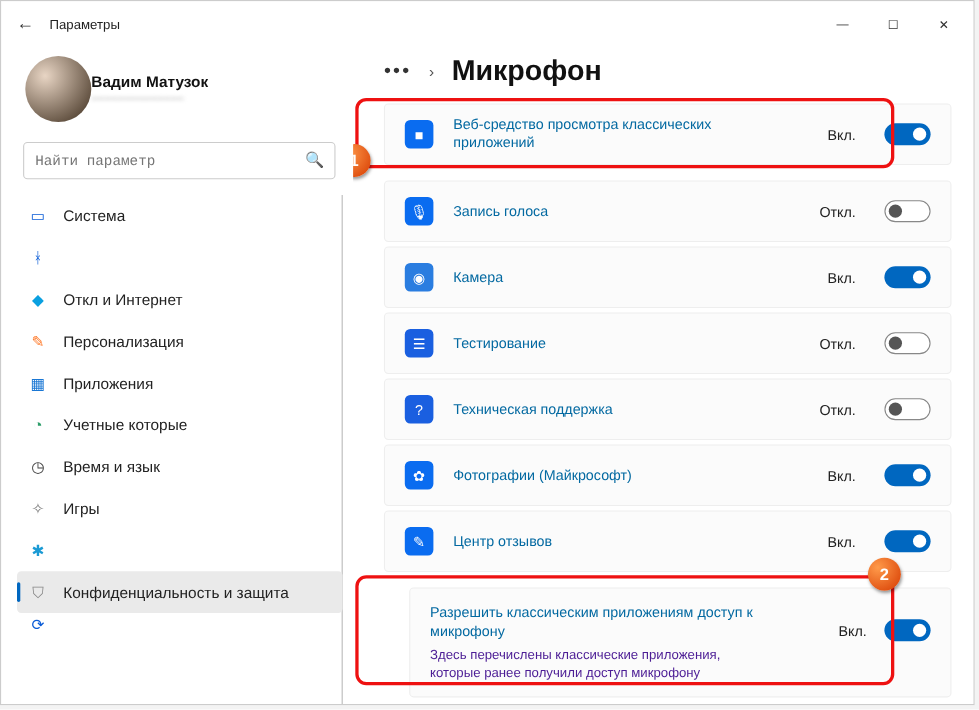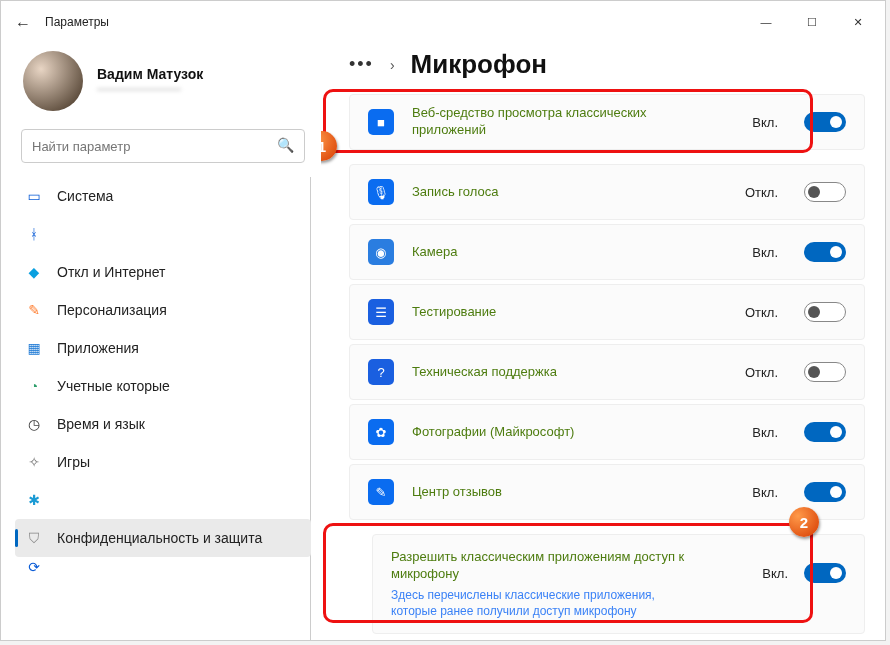--- a/index.html
+++ b/index.html
@@ -5,43 +5,43 @@
   * { box-sizing: border-box; margin: 0; padding: 0; font-family: "Segoe UI", sans-serif; }
   body { background: #f3f3f3; width: 890px; height: 645px; overflow: hidden; position: relative; }
   .window { background: #fff; width: 886px; height: 641px; border: 1px solid #ccc; position: relative; overflow: hidden; }
   .titlebar { display: flex; align-items: center; height: 42px; padding: 0 4px; }
   .back-btn { width: 36px; height: 36px; display:flex; align-items:center; justify-content:center; font-size:16px; color:#333; cursor:pointer; }
   .title { font-size: 12px; color:#222; margin-left: 4px; }
   .win-controls { margin-left:auto; display:flex; }
   .win-controls div { width:46px; height:32px; display:flex; align-items:center; justify-content:center; font-size:11px; color:#333; cursor:pointer; }
   .content { display:flex; height: calc(100% - 42px); }
   .sidebar { width: 320px; padding: 0 10px 0 14px; display:flex; flex-direction:column; }
-  .profile { display:flex; align-items:center; gap:14px; padding: 8px 8px 18px 8px; }
+  .profile { display:flex; align-items:center; padding: 8px 8px 18px 8px; }
   .avatar { width:60px; height:60px; border-radius:50%; background: radial-gradient(circle at 30% 30%, #e8d5c4, #3a2a1a); }
   .profile-name { font-size:14px; font-weight:600; color:#111; }
   .profile-email { font-size:12px; color:#999; filter: blur(2px); }
   .search-wrap { position:relative; margin: 0 6px 14px 6px; }
-  .search { width:100%; height:34px; border:1px solid #ccc; border-radius:4px; padding: 0 36px 0 10px; font-size:13px; background:#fff; }
+  .search { width:100%; height:34px; border:1px solid #ccc; border-radius:4px; padding: 0 36px 0 10px; font-size:13px; background:#fff;font-family:Liberation Mono, monospace; }
   .search-icon { position:absolute; right:10px; top:8px; color:#555; font-size:14px; pointer-events:none; }
   .nav { flex:1; overflow-y:auto; position:relative; }
   .nav-item { display:flex; align-items:center; height:38px; padding: 0 10px; gap:14px; font-size:14px; color:#222; border-radius:4px; cursor:pointer; position:relative; }
   .nav-item.active { background:#eaeaea; }
   .nav-item.active::before { content:""; position:absolute; left:0; top:10px; bottom:10px; width:3px; background:#0067c0; border-radius:2px; }
   .nav-icon { width:18px; height:18px; display:flex; align-items:center; justify-content:center; font-size:14px; }
   .main { flex:1; padding: 6px 20px 0 28px; overflow:hidden; position:relative; }
   .crumbs { display:flex; align-items:center; gap:16px; margin-bottom:14px; }
   .dots { font-size:18px; color:#333; letter-spacing:2px; cursor:pointer; }
   .chev { font-size:14px; color:#555; }
   .page-title { font-size:26px; font-weight:600; color:#111; }
   .list { display:flex; flex-direction:column; gap:4px; }
   .row { background:#fbfbfb; border:1px solid #eee; border-radius:4px; height:56px; display:flex; align-items:center; padding:0 18px; gap:18px; }
   .row.tall { height:auto; padding:14px 18px; align-items:flex-start;margin-left:23px; }
   .app-icon { width:26px; height:26px; border-radius:5px; flex-shrink:0; display:flex; align-items:center; justify-content:center; color:#fff; font-size:13px; }
-  .row-text { flex:1; font-size:13px; color:#4d7c0f; line-height:1.3; }
-  .row-sub { font-size:12px; color:#3b82f6; margin-top:4px; line-height:1.35; max-width:300px;}
+  .row-text { flex:1; font-size:13px; color:#0369a1; line-height:1.3; }
+  .row-sub { font-size:12px; color:#4c1d95; margin-top:4px; line-height:1.35; max-width:300px;}
   .state-label { font-size:13px; color:#222; margin-right:8px; min-width:38px; text-align:right;}
   .toggle { width:42px; height:20px; border-radius:10px; position:relative; cursor:pointer; flex-shrink:0;}
   .toggle.on { background:#0067c0; }
   .toggle.off { background:#fff; border:1px solid #888; }
   .toggle .knob { position:absolute; width:12px; height:12px; border-radius:50%; top:3px; }
   .toggle.on .knob { background:#fff; right:4px; top:4px;}
   .toggle.off .knob { background:#555; left:3px; }
   .highlight { position:absolute; border:3px solid #e11; border-radius:10px; pointer-events:none; }
   .marker { position:absolute; width:30px; height:30px; border-radius:50%; background: radial-gradient(circle at 30% 30%, #ff9a4a, #d63a00); color:#fff; font-weight:700; font-size:15px; display:flex; align-items:center; justify-content:center; box-shadow: 1px 2px 3px rgba(0,0,0,.4); pointer-events:none;}
   .sep { height:6px; }

